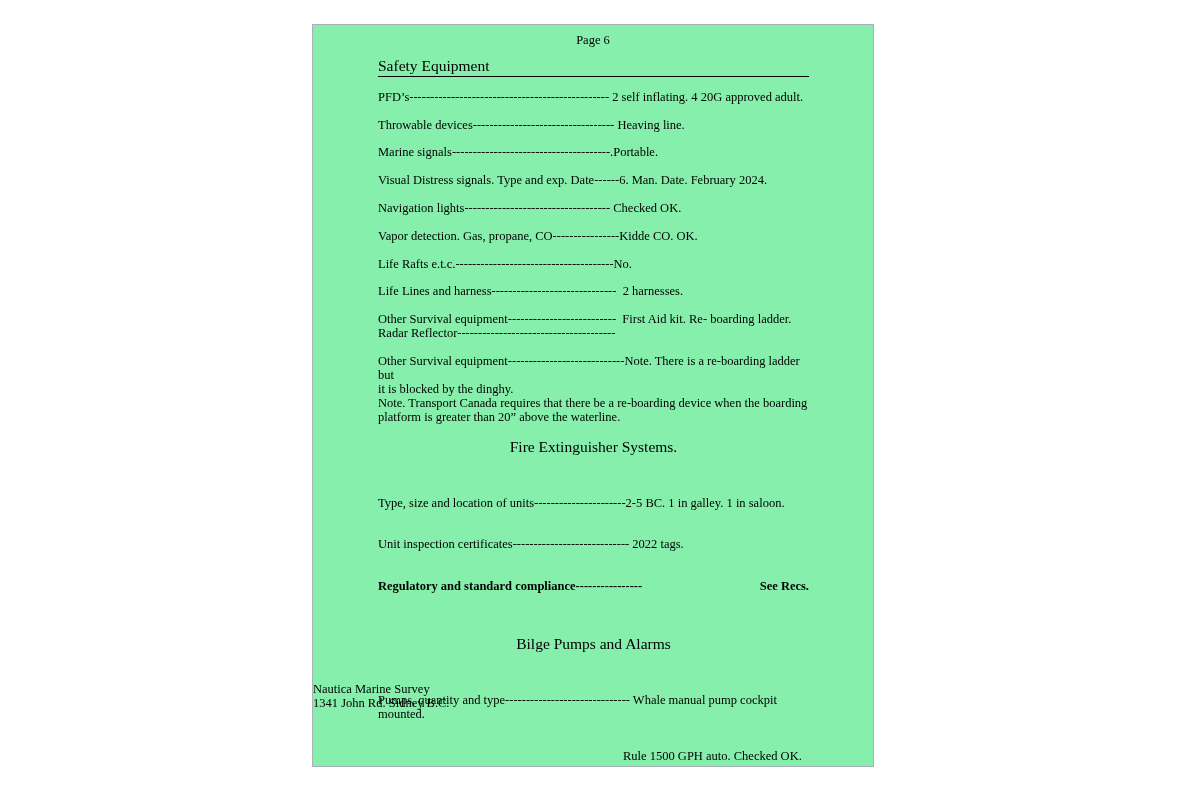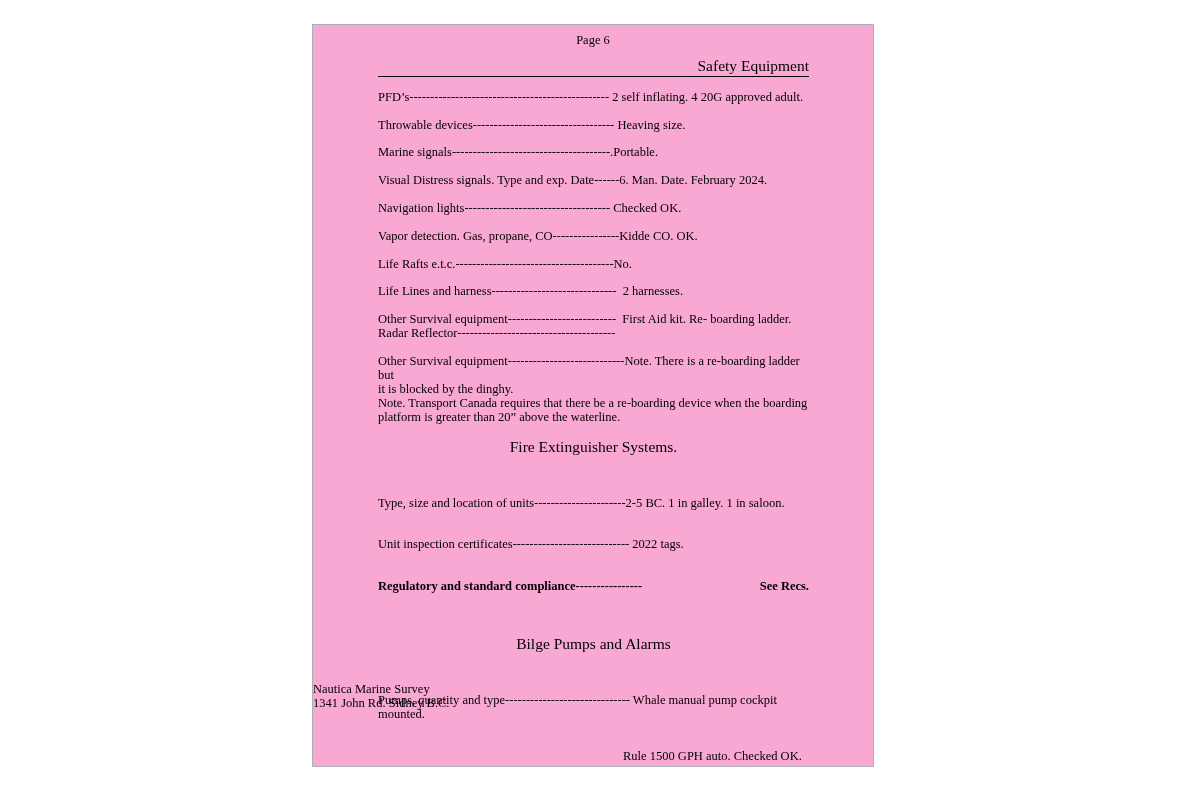--- a/index.html
+++ b/index.html
@@ -10,36 +10,36 @@
     height: 792px;
     font-family: "Liberation Serif", "DejaVu Serif", serif;
     color: #000000;
   }
   .page {
     position: absolute;
     left: 312px;
     top: 24px;
     width: 562px;
     height: 743px;
-    background: #f9a8d4;
+    background: #86efac;
     border: 1px solid #aab1b5;
     box-sizing: border-box;
     overflow: hidden;
   }
   .page-number {
     text-align: center;
     margin-top: 8px;
     font-size: 12.5px;
     line-height: 14px;
   }
   .content {
     margin: 0 64px 0 65px; 
   }
   .doc-title {
-    text-align: right;
+    text-align: left;
     font-size: 15.5px;
     line-height: 17px;
     margin-top: 10px;
     padding-bottom: 2px;
     border-bottom: 1px solid #000000;
     font-weight: normal;
   }
   .para {
     font-size: 12.5px;
     line-height: 13.9px;
@@ -79,21 +79,21 @@
 <div class="page">
 
   <div class="page-number">Page 6</div>
 
   <div class="content">
 
     <div class="doc-title">Safety Equipment</div>
 
     <div class="para">PFD’s------------------------------------------------ 2 self inflating. 4 20G approved adult.</div>
 
-    <div class="para">Throwable devices---------------------------------- Heaving size.</div>
+    <div class="para">Throwable devices---------------------------------- Heaving line.</div>
 
     <div class="para">Marine signals--------------------------------------.Portable.</div>
 
     <div class="para">Visual Distress signals. Type and exp. Date------6. Man. Date. February 2024.</div>
 
     <div class="para">Navigation lights----------------------------------- Checked OK.</div>
 
     <div class="para">Vapor detection. Gas, propane, CO----------------Kidde CO. OK.</div>
 
     <div class="para">Life Rafts e.t.c.--------------------------------------No.</div>

